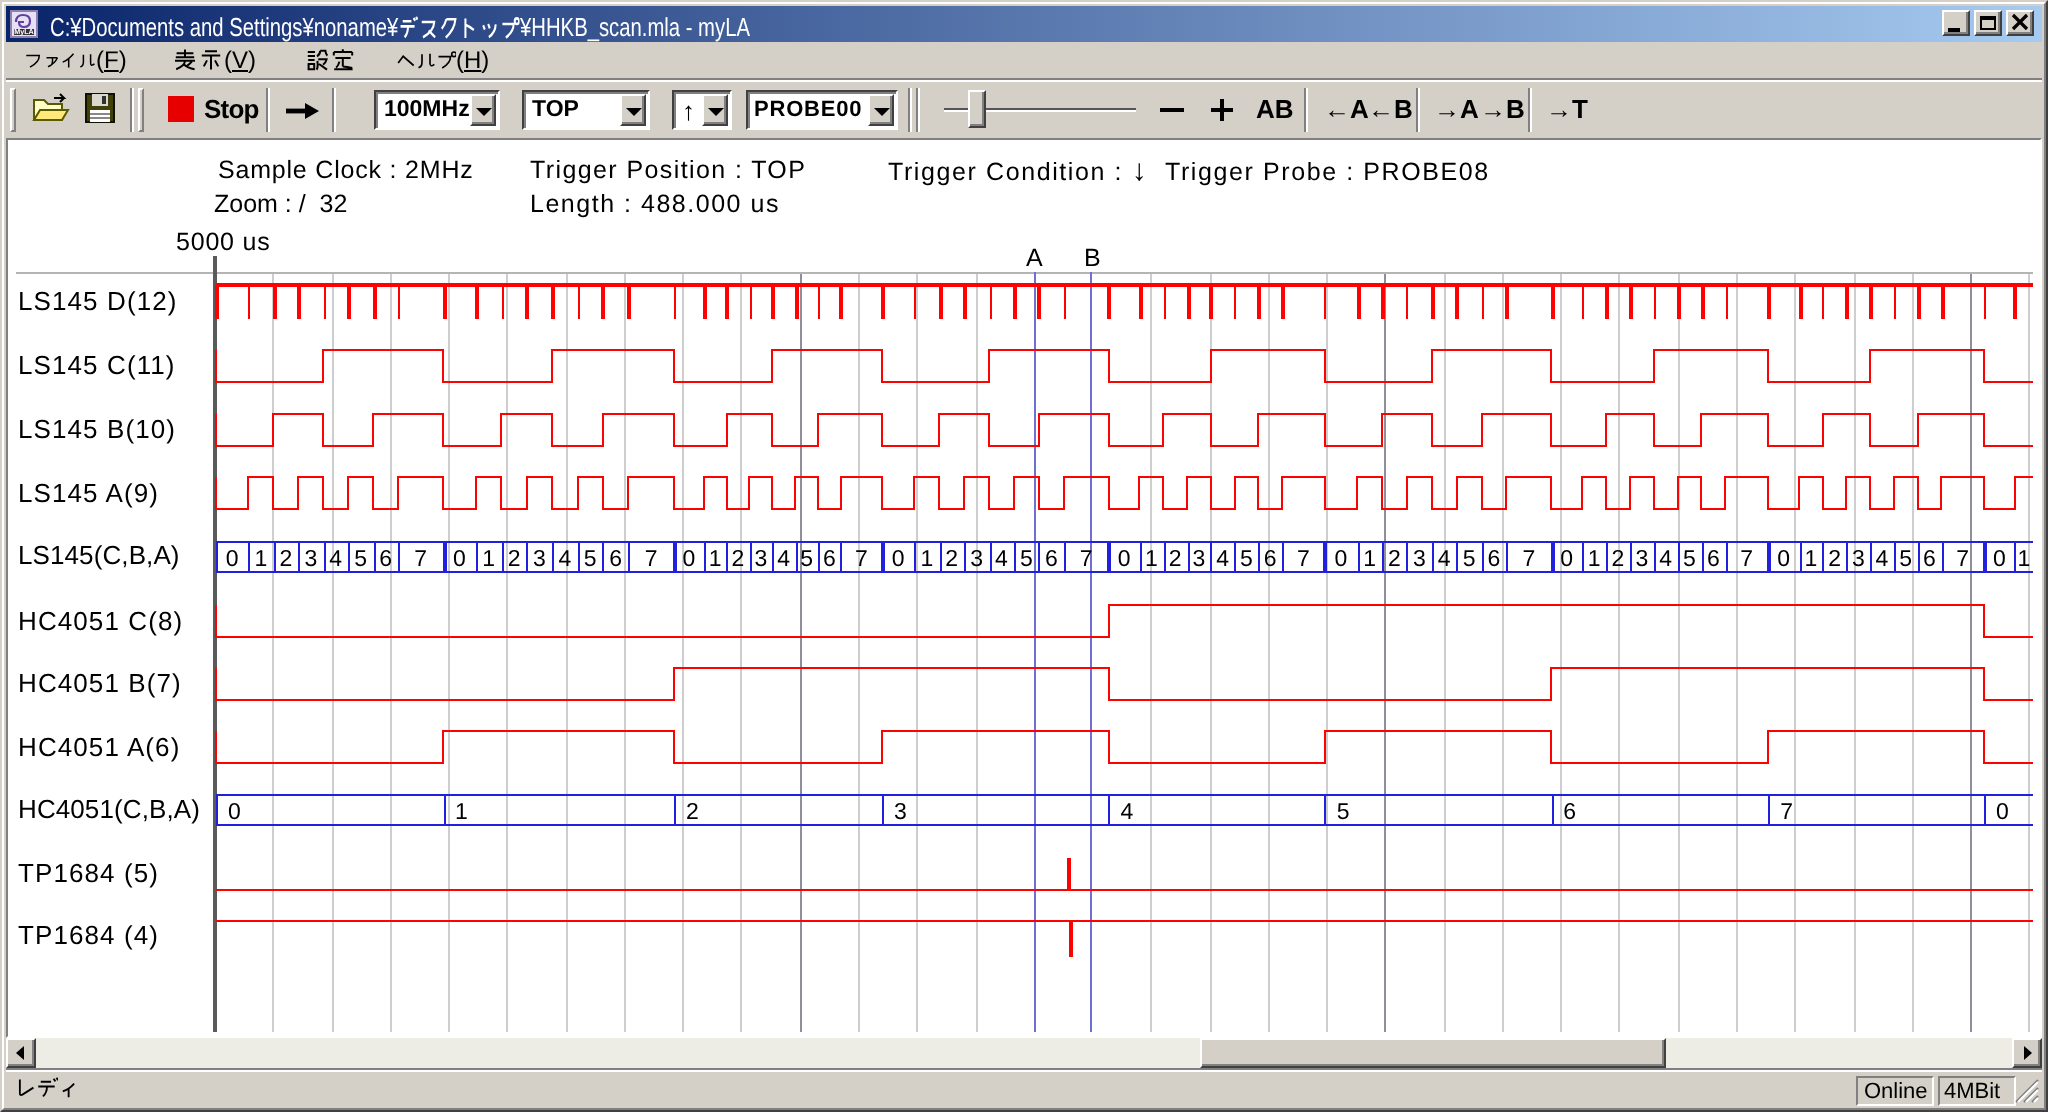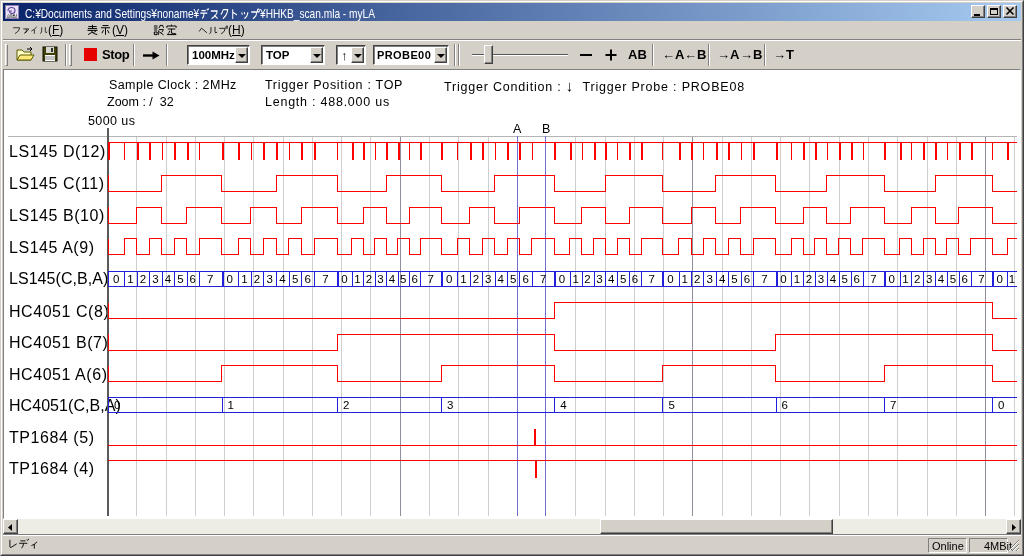--- a/index.html
+++ b/index.html
@@ -35,21 +35,21 @@
    border-top:1px solid #fff; border-left:1px solid #fff;
    border-right:1px solid #404040; border-bottom:1px solid #404040;
    box-shadow:inset -1px -1px 0 #808080; }
 .arrdn { position:absolute; left:2px; top:6px; width:0; height:0;
    border-left:4px solid transparent; border-right:4px solid transparent; border-top:4px solid #000; }
 .tb-label { position:absolute; top:6px; font-size:13px; color:#000; white-space:nowrap; }
 .client { position:absolute; left:3px; top:69px; right:3px; bottom:37px; background:#fff;
    border-top:1px solid #808080; border-left:1px solid #808080;
    border-right:1px solid #fff; border-bottom:1px solid #fff; }
 .info { position:absolute; font-size:12.5px; color:#000000; white-space:nowrap; }
-.wlabel { position:absolute; font-size:16px; color:#000; white-space:nowrap; letter-spacing:0.55px; }
+.wlabel { position:absolute; font-size:13px; color:#000; white-space:nowrap; letter-spacing:0.55px; }
 .sb { position:absolute; left:3px; bottom:22px; right:3px; height:15px; background:#eeede5; }
 .sbbtn { position:absolute; top:0; width:15px; height:15px; background:#d4d0c8;
    border-top:1px solid #fff; border-left:1px solid #fff;
    border-right:1px solid #404040; border-bottom:1px solid #404040;
    box-shadow:inset -1px -1px 0 #808080; }
 .status { position:absolute; left:3px; bottom:3px; right:3px; height:19px; background:#d4d0c8;
    border-top:1px solid #808080; box-shadow:inset 0 1px 0 #fff; font-size:12px; color:#000; }
 .spanel { position:absolute; top:3px; height:15px; border-top:1px solid #808080; border-left:1px solid #808080;
    border-right:1px solid #fff; border-bottom:1px solid #fff; font-size:11px; }
 </style></head><body>
@@ -489,19 +489,19 @@
         <path d="M3.2,1.4 V9 Q3.2,10.2 4.6,9.6 L10.6,5.8" fill="none" stroke="#000" stroke-width="1.0"></path>
       </svg><svg width="11" height="12" viewBox="0 0 12 12" style="vertical-align:-2px">
         <path d="M2.6,2.6 H8.2 M1.2,5.2 H10.2 M6,5.2 Q6,8.6 3.8,10.6 M9.6,1 L10.6,2.4 M11.2,0.4 L12,1.8" fill="none" stroke="#000" stroke-width="1.0"></path>
       </svg><svg width="11" height="12" viewBox="0 0 12 12" style="vertical-align:-2px">
         <path d="M8.8,3.6 Q6,6.8 2.6,7.8 M5.8,6 V11" fill="none" stroke="#000" stroke-width="1.0"></path>
       </svg></div>
  <div class="spanel" style="left:925px;width:39px">
       <span style="position:absolute;left:3px;top:1px">Online</span>
     </div>
  <div class="spanel" style="left:966px;width:39px">
-      <span style="position:absolute;left:14px;top:1px">4MBit</span>
+      <span style="position:absolute;left:2px;top:1px">4MBit</span>
     </div>
  <svg class="abs" style="right:1px;bottom:1px" width="13" height="13" viewBox="0 0 13 13">
       <path d="M12,1 L1,12 M12,5 L5,12 M12,9 L9,12" stroke="#808080"></path>
       <path d="M12,2 L2,12 M12,6 L6,12 M12,10 L10,12" stroke="#fff"></path>
     </svg>
 </div>
 
 </body></html>

